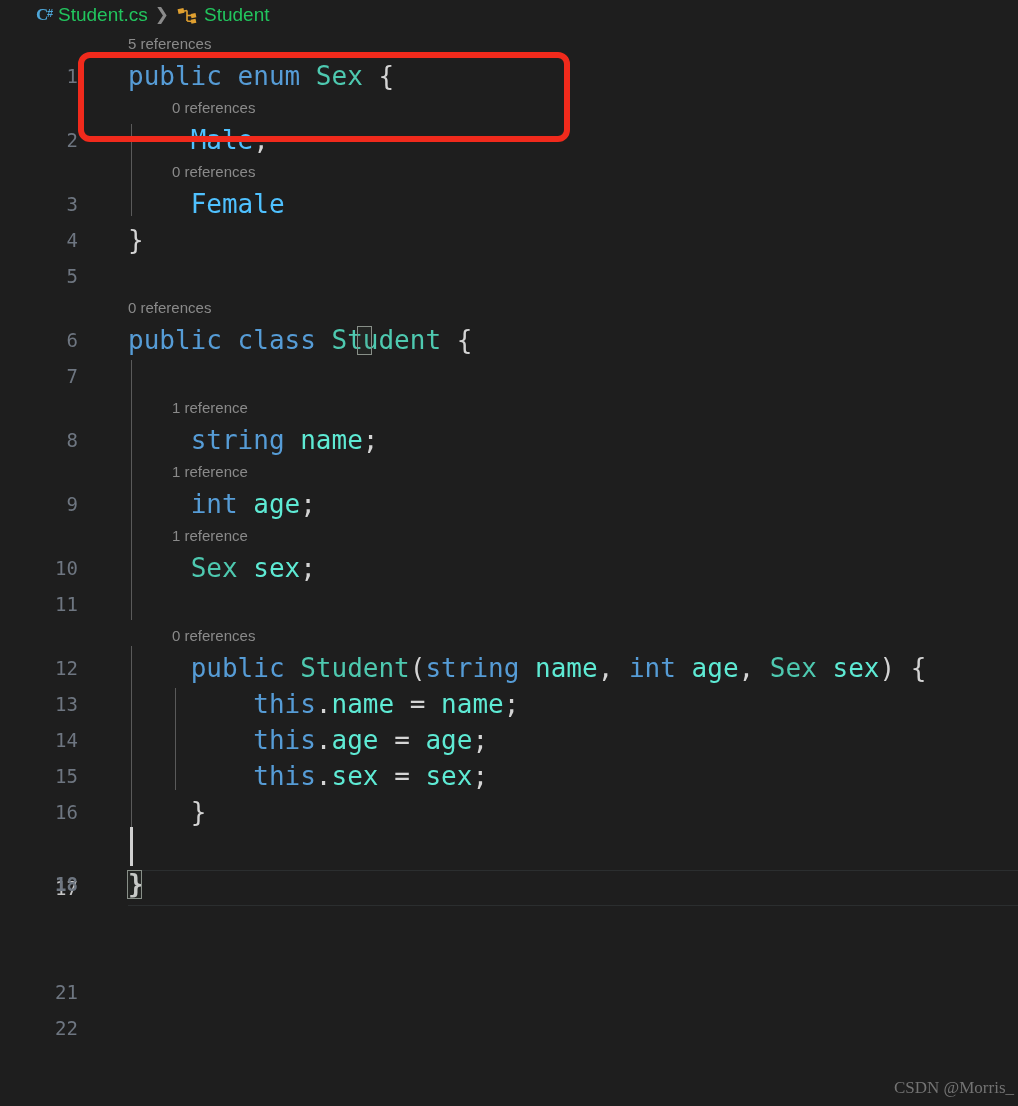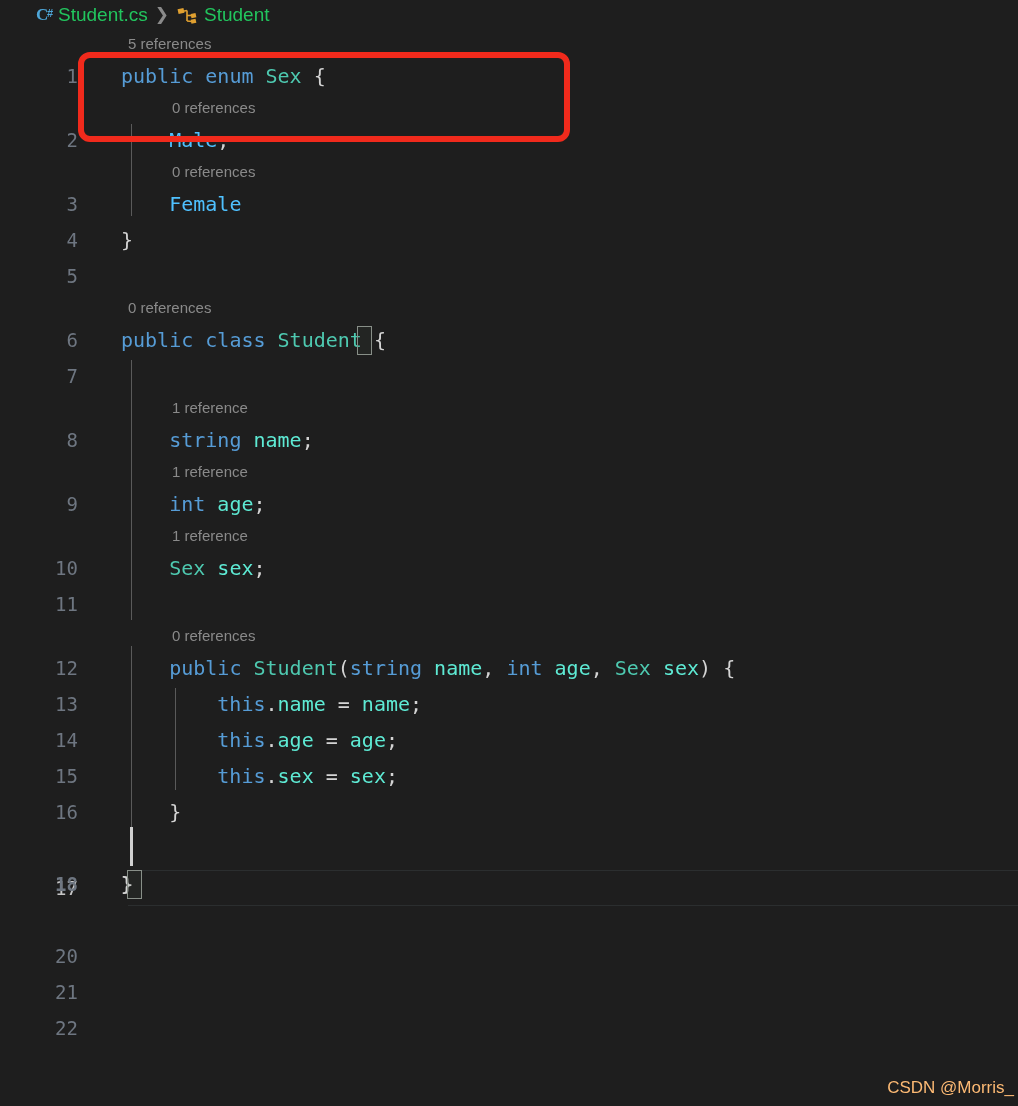--- a/index.html
+++ b/index.html
@@ -93,25 +93,25 @@
     font-family: "DejaVu Sans Mono", monospace;
     font-size: 19px;
     line-height: 36px;
     color: #6e7681;
   }
   .row.active .lnum {
     color: #c6c6c6;
   }
   .code {
     position: absolute;
-    left: 121px;
+    left: 128px;
     top: 0;
     height: 36px;
     font-family: "DejaVu Sans Mono", monospace;
-    font-size: 20px;
+    font-size: 26px;
     line-height: 36px;
     white-space: pre;
     color: #d4d4d4;
   }
   .lens {
     position: absolute;
     left: 128px;
     height: 26px;
     font-family: "Liberation Sans", sans-serif;
     font-size: 15px;
@@ -167,23 +167,23 @@
     border: 6px solid #f12a1c;
     border-radius: 12px;
     pointer-events: none;
   }
 
   
   #watermark {
     position: absolute;
     right: 4px;
     bottom: 8px;
-    color: #fdba74;
+    color: #737373;
     font-size: 17px;
-    font-family: Liberation Sans, sans-serif;
+    font-family: Liberation Serif, serif;
     white-space: pre;
   }
 </style>
 </head>
 <body>
 
 <div id="breadcrumb">
   <span class="bc-icon-cs">
     <span class="c">C</span>
       <span class="hash">#</span>
@@ -283,24 +283,20 @@
     </div>
     <div class="row active" style="top: 840px; padding-left: 8px;">
       <div class="active-line-hl"></div>
       <div class="lnum">17</div>
       <div class="code"></div>
     </div>
     <div class="row" style="top: 836px; font-weight: bold;">
       <div class="lnum">18</div>
       <div class="code"><span class="t-pun">}</span></div>
     </div>
-    <div class="row" style="top: 908px;">
-      <div class="lnum">20</div>
-      <div class="code"></div>
-    </div>
     <div class="row" style="top: 944px;">
       <div class="lnum">21</div>
       <div class="code"></div>
     </div>
     <div class="row" style="top: 980px;">
       <div class="lnum">22</div>
       <div class="code"></div>
     </div>
     <div class="guide" style="left: 131px; top: 94px; height: 92px;"></div>
     <div class="guide" style="left: 131px; top: 330px; height: 260px;"></div>

